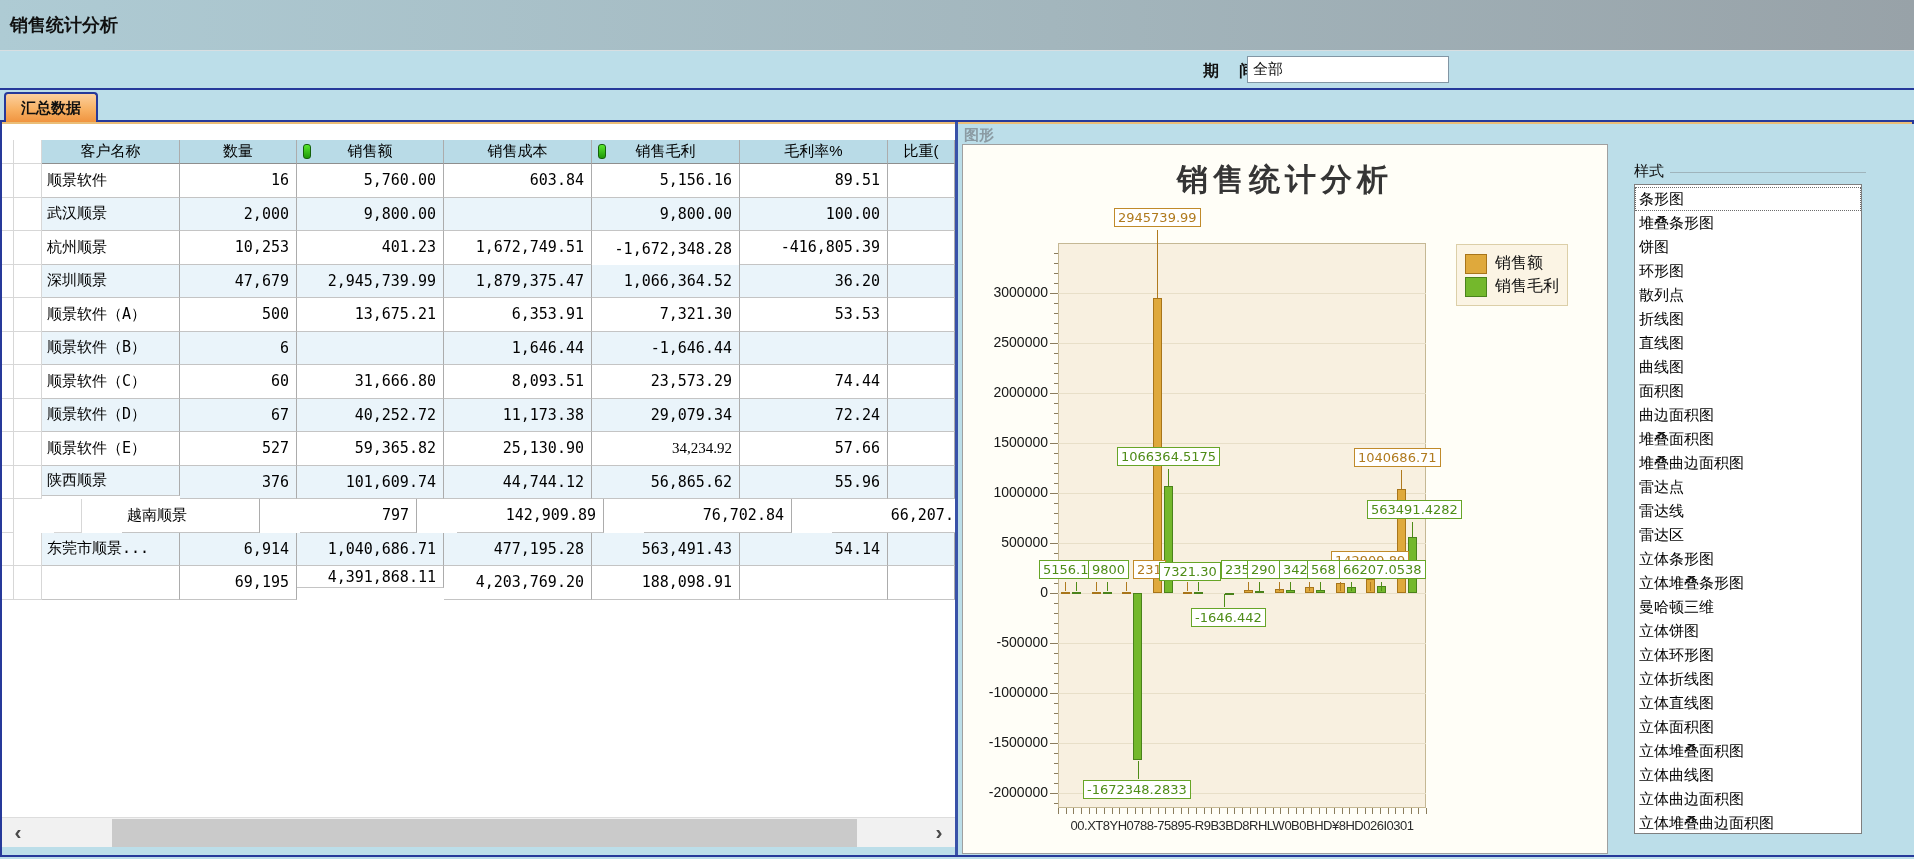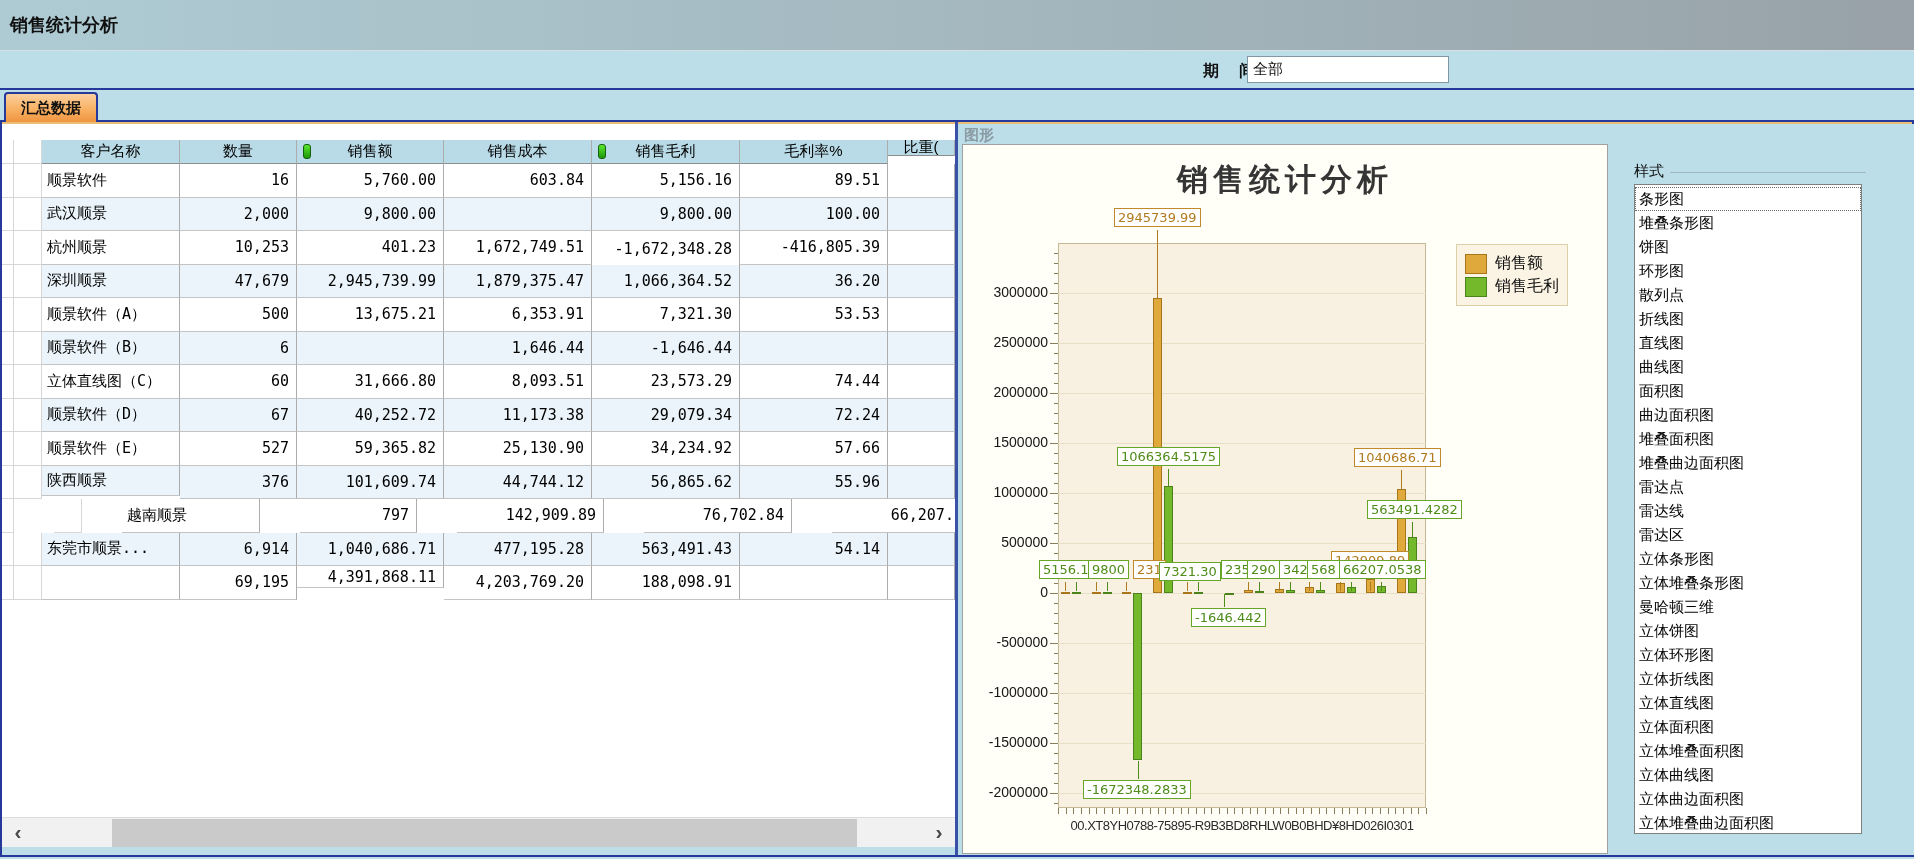--- a/index.html
+++ b/index.html
@@ -136,21 +136,21 @@
             <div class="cell hdr" style="width: 148px; height: 24px;">
               <span>销售成本</span>
             </div>
             <div class="cell hdr" style="width: 148px; height: 24px;">
               <span class="hdr-pill"></span>
               <span>销售毛利</span>
             </div>
             <div class="cell hdr" style="width: 148px; height: 24px;">
               <span>毛利率%</span>
             </div>
-            <div class="cell hdr" style="width: 67px; height: 16px;">
+            <div class="cell hdr" style="width: 67px; height: 24px;">
               <span>比重(</span>
             </div>
           </div>
           <div class="row" style="top: 24px; height: 33.5px;">
             <div class="cell narrow" style="width: 12px; height: 33.5px;"></div>
             <div class="cell narrow" style="width: 28px; height: 33.5px;"></div>
             <div class="cell txt" style="width: 138px; height: 33.5px;">顺景软件</div>
             <div class="cell num" style="width: 117px; height: 33.5px;">16</div>
             <div class="cell num" style="width: 147px; height: 33.5px;">5,760.00</div>
             <div class="cell num" style="width: 148px; height: 33.5px;">603.84</div>
@@ -209,21 +209,21 @@
             <div class="cell num alt" style="width: 117px; height: 33.5px;">6</div>
             <div class="cell num alt" style="width: 147px; height: 33.5px;"></div>
             <div class="cell num alt" style="width: 148px; height: 33.5px; text-align: center;">1,646.44</div>
             <div class="cell num alt" style="width: 148px; height: 33.5px;">-1,646.44</div>
             <div class="cell num alt" style="width: 148px; height: 33.5px;"></div>
             <div class="cell num alt" style="width: 67px; height: 33.5px;"></div>
           </div>
           <div class="row" style="top: 225px; height: 33.5px;">
             <div class="cell narrow" style="width: 12px; height: 33.5px;"></div>
             <div class="cell narrow" style="width: 28px; height: 33.5px;"></div>
-            <div class="cell txt" style="width: 138px; height: 33.5px;">立体直线图（C）</div>
+            <div class="cell txt" style="width: 138px; height: 33.5px;">顺景软件（C）</div>
             <div class="cell num" style="width: 117px; height: 33.5px;">60</div>
             <div class="cell num" style="width: 147px; height: 33.5px;">31,666.80</div>
             <div class="cell num" style="width: 148px; height: 33.5px;">8,093.51</div>
             <div class="cell num" style="width: 148px; height: 33.5px;">23,573.29</div>
             <div class="cell num" style="width: 148px; height: 33.5px;">74.44</div>
             <div class="cell num" style="width: 67px; height: 33.5px;"></div>
           </div>
           <div class="row" style="top: 258.5px; height: 33.5px;">
             <div class="cell narrow" style="width: 12px; height: 33.5px;"></div>
             <div class="cell narrow" style="width: 28px; height: 33.5px;"></div>
@@ -235,21 +235,21 @@
             <div class="cell num alt" style="width: 148px; height: 33.5px;">72.24</div>
             <div class="cell num alt" style="width: 67px; height: 33.5px;"></div>
           </div>
           <div class="row" style="top: 292px; height: 33.5px;">
             <div class="cell narrow" style="width: 12px; height: 33.5px;"></div>
             <div class="cell narrow" style="width: 28px; height: 33.5px;"></div>
             <div class="cell txt" style="width: 138px; height: 33.5px;">顺景软件（E）</div>
             <div class="cell num" style="width: 117px; height: 33.5px;">527</div>
             <div class="cell num" style="width: 147px; height: 33.5px;">59,365.82</div>
             <div class="cell num" style="width: 148px; height: 33.5px;">25,130.90</div>
-            <div class="cell num" style="width: 148px; height: 33.5px;">34,234.92</div>
+            <div class="cell num" style="width: 148px; height: 33.5px; font-family: Liberation Serif, serif;">34,234.92</div>
             <div class="cell num" style="width: 148px; height: 33.5px;">57.66</div>
             <div class="cell num" style="width: 67px; height: 33.5px;"></div>
           </div>
           <div class="row" style="top: 325.5px; height: 33.5px;">
             <div class="cell narrow" style="width: 12px; height: 33.5px;"></div>
             <div class="cell narrow" style="width: 28px; height: 33.5px;"></div>
             <div class="cell txt alt" style="width: 138px; height: 30px;">陕西顺景</div>
             <div class="cell num alt" style="width: 117px; height: 33.5px;">376</div>
             <div class="cell num alt" style="width: 147px; height: 33.5px;">101,609.74</div>
             <div class="cell num alt" style="width: 148px; height: 33.5px;">44,744.12</div>

